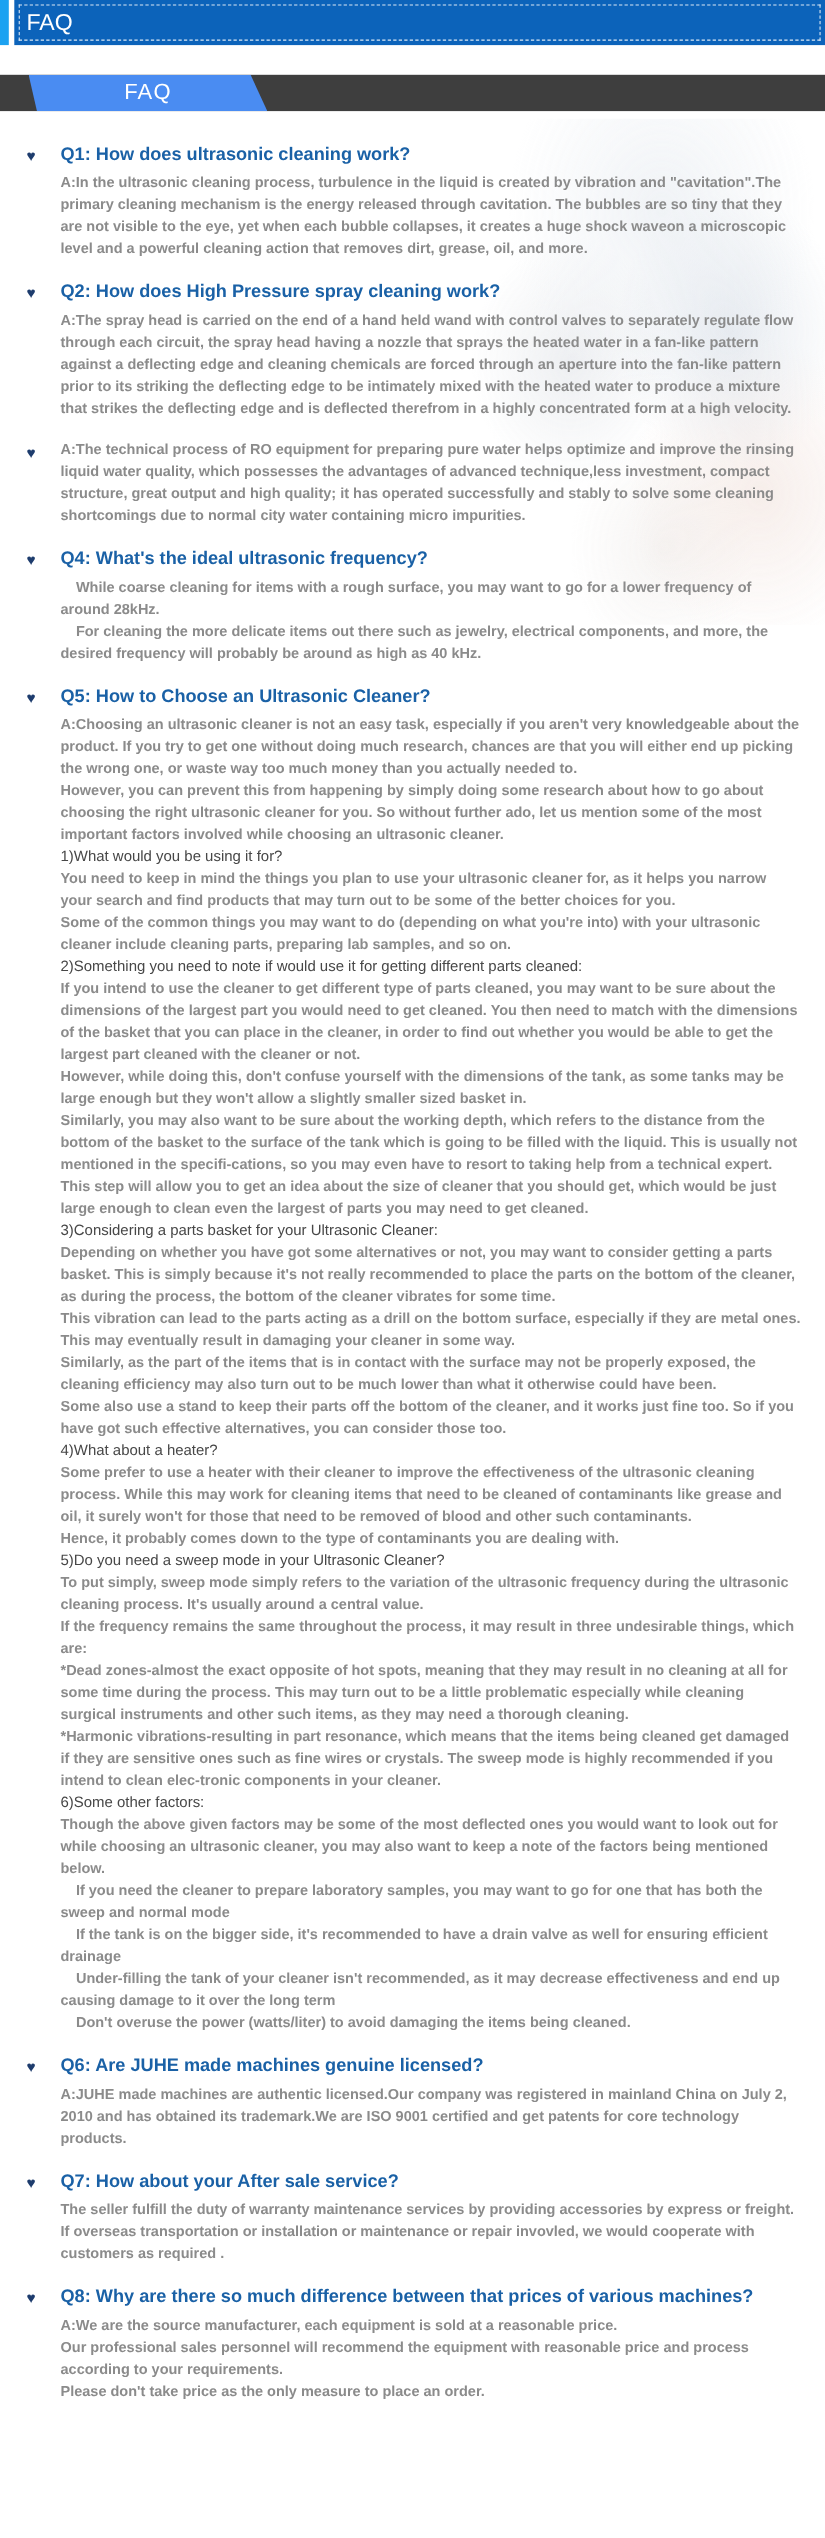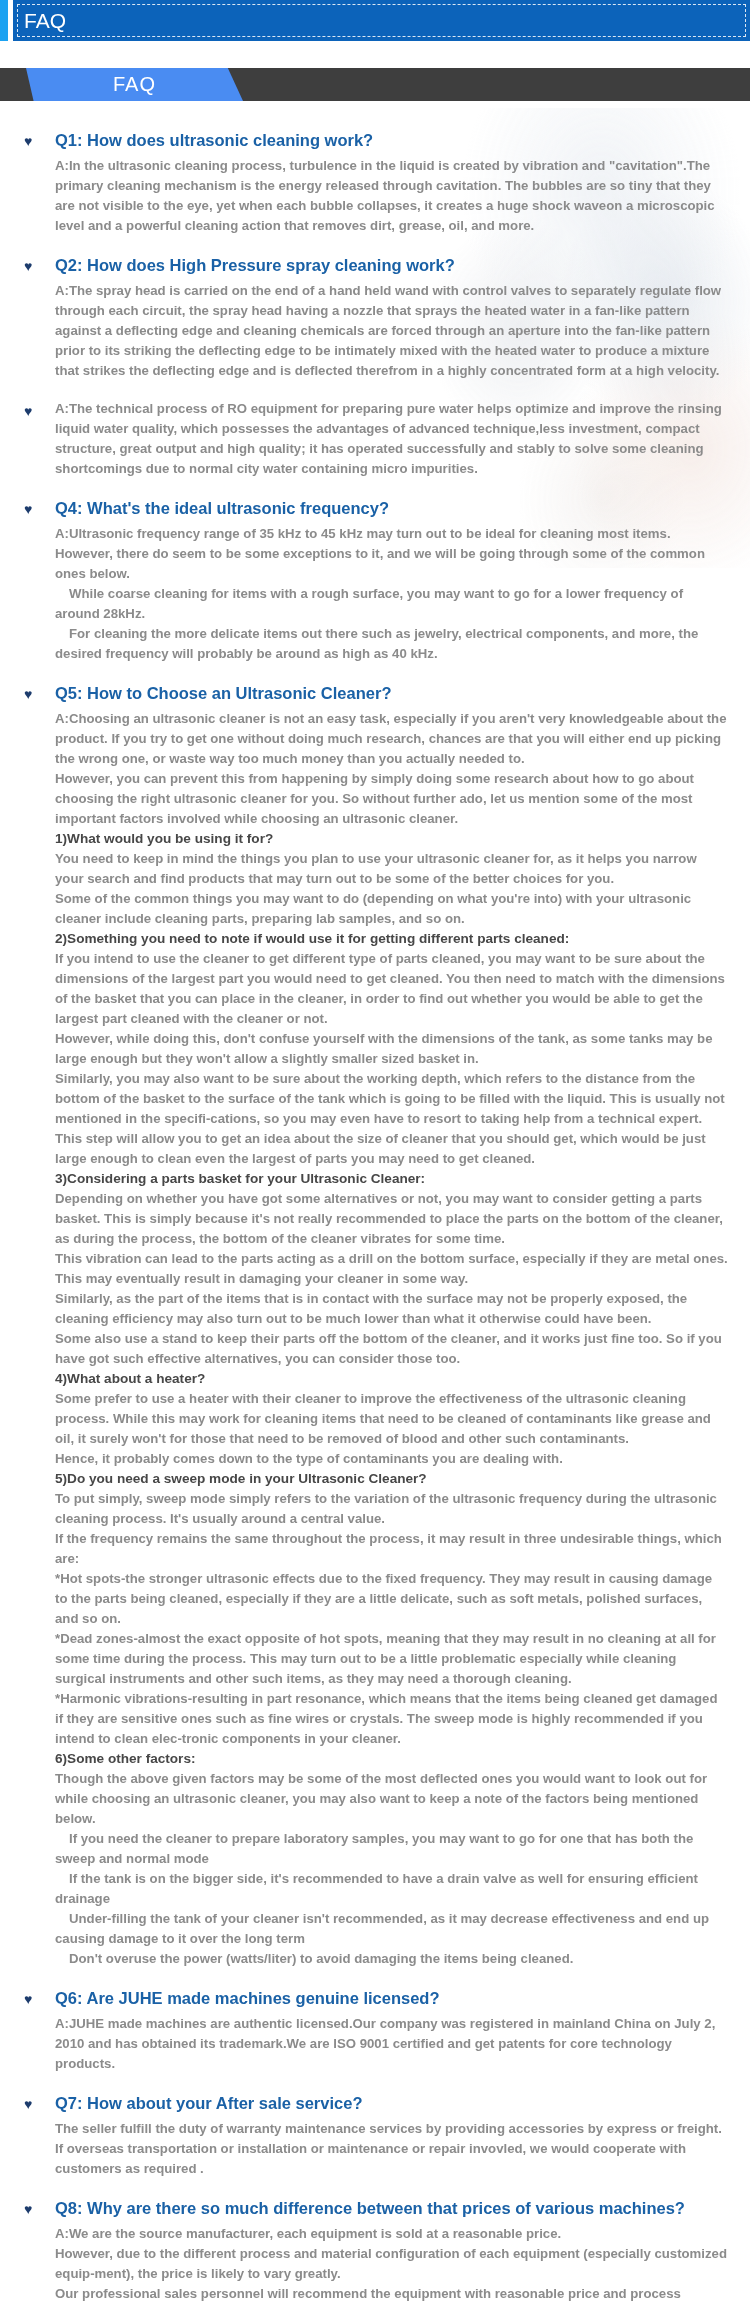--- a/index.html
+++ b/index.html
@@ -32,21 +32,21 @@
         radial-gradient(120px 150px at 55% 85%, rgba(228,222,218,.4), rgba(228,222,218,0) 70%);
   }
 
   
   .faq-list { position:relative; z-index:1; padding:28px 22px 30px 55px; }
   .faq-item { margin-bottom:18px; }
   .question { position:relative; font-size:16.5px; font-weight:bold; color:#1a61a6;
               margin-bottom:5px; line-height:22px; }
   .heart { position:absolute; left:-31px; top:1px; font-size:14px; color:#1d3c6d; font-weight:normal; }
   .answer p { font-size:13.2px; line-height:20px; color:#8b8b8b;font-weight:bold; }
-  .answer p.b { color:#474747; font-weight:bold; font-size:13.6px; }
+  .answer p.b { color:#474747; font-weight:normal; font-size:13.6px; }
   .answer p.i { text-indent:14px; }
 </style>
 </head>
 <body>
 
 <div class="page">
 
   <div class="header">
     <div class="header-stripe"></div>
     <div class="header-bar">
@@ -91,21 +91,20 @@
           <p class="n">A:The technical process of RO equipment for preparing pure water helps optimize and improve the rinsing liquid water quality, which possesses the advantages of advanced technique,less investment, compact structure, great output and high quality; it has operated successfully and stably to solve some cleaning shortcomings due to normal city water containing micro impurities.</p>
         </div>
   </section>
 
   <section class="faq-item">
     <h3 class="question">
       <span class="heart">♥</span>
       <span class="q-text">Q4: What's the ideal ultrasonic frequency?</span>
     </h3>
     <div class="answer">
-          <p class="n">A:Ultrasonic frequency range of 35 kHz to 45 kHz may turn out to be ideal for cleaning most items. However, there do seem to be some exceptions to it, and we will be going through some of the common ones below.</p>
           <p class="i">While coarse cleaning for items with a rough surface, you may want to go for a lower frequency of around 28kHz.</p>
           <p class="i">For cleaning the more delicate items out there such as jewelry, electrical components, and more, the desired frequency will probably be around as high as 40 kHz.</p>
         </div>
   </section>
 
   <section class="faq-item">
     <h3 class="question">
       <span class="heart">♥</span>
       <span class="q-text">Q5: How to Choose an Ultrasonic Cleaner?</span>
     </h3>
@@ -124,21 +123,20 @@
           <p class="n">Depending on whether you have got some alternatives or not, you may want to consider getting a parts basket. This is simply because it's not really recommended to place the parts on the bottom of the cleaner, as during the process, the bottom of the cleaner vibrates for some time.</p>
           <p class="n">This vibration can lead to the parts acting as a drill on the bottom surface, especially if they are metal ones. This may eventually result in damaging your cleaner in some way.</p>
           <p class="n">Similarly, as the part of the items that is in contact with the surface may not be properly exposed, the cleaning efficiency may also turn out to be much lower than what it otherwise could have been.</p>
           <p class="n">Some also use a stand to keep their parts off the bottom of the cleaner, and it works just fine too. So if you have got such effective alternatives, you can consider those too.</p>
           <p class="b">4)What about a heater?</p>
           <p class="n">Some prefer to use a heater with their cleaner to improve the effectiveness of the ultrasonic cleaning process. While this may work for cleaning items that need to be cleaned of contaminants like grease and oil, it surely won't for those that need to be removed of blood and other such contaminants.</p>
           <p class="n">Hence, it probably comes down to the type of contaminants you are dealing with.</p>
           <p class="b">5)Do you need a sweep mode in your Ultrasonic Cleaner?</p>
           <p class="n">To put simply, sweep mode simply refers to the variation of the ultrasonic frequency during the ultrasonic cleaning process. It's usually around a central value.</p>
           <p class="n">If the frequency remains the same throughout the process, it may result in three undesirable things, which are:</p>
-          <p class="n">*Hot spots-the stronger ultrasonic effects due to the fixed frequency. They may result in causing damage to the parts being cleaned, especially if they are a little delicate, such as soft metals, polished surfaces, and so on.</p>
           <p class="n">*Dead zones-almost the exact opposite of hot spots, meaning that they may result in no cleaning at all for some time during the process. This may turn out to be a little problematic especially while cleaning surgical instruments and other such items, as they may need a thorough cleaning.</p>
           <p class="n">*Harmonic vibrations-resulting in part resonance, which means that the items being cleaned get damaged if they are sensitive ones such as fine wires or crystals. The sweep mode is highly recommended if you intend to clean elec-tronic components in your cleaner.</p>
           <p class="b">6)Some other factors:</p>
           <p class="n">Though the above given factors may be some of the most deflected ones you would want to look out for while choosing an ultrasonic cleaner, you may also want to keep a note of the factors being mentioned below.</p>
           <p class="i">If you need the cleaner to prepare laboratory samples, you may want to go for one that has both the sweep and normal mode</p>
           <p class="i">If the tank is on the bigger side, it's recommended to have a drain valve as well for ensuring efficient drainage</p>
           <p class="i">Under-filling the tank of your cleaner isn't recommended, as it may decrease effectiveness and end up causing damage to it over the long term</p>
           <p class="i">Don't overuse the power (watts/liter) to avoid damaging the items being cleaned.</p>
         </div>
   </section>
@@ -164,20 +162,19 @@
         </div>
   </section>
 
   <section class="faq-item">
     <h3 class="question">
       <span class="heart">♥</span>
       <span class="q-text">Q8: Why are there so much difference between that prices of various machines?</span>
     </h3>
     <div class="answer">
           <p class="n">A:We are the source manufacturer, each equipment is sold at a reasonable price.</p>
-          <p class="n">However, due to the different process and material configuration of each equipment (especially customized equip-ment), the price is likely to vary greatly.</p>
           <p class="n">Our professional sales personnel will recommend the equipment with reasonable price and process according to your requirements.</p>
           <p class="n">Please don't take price as the only measure to place an order.</p>
         </div>
   </section>
 </div>
 
 </div>
 
 </body></html>

